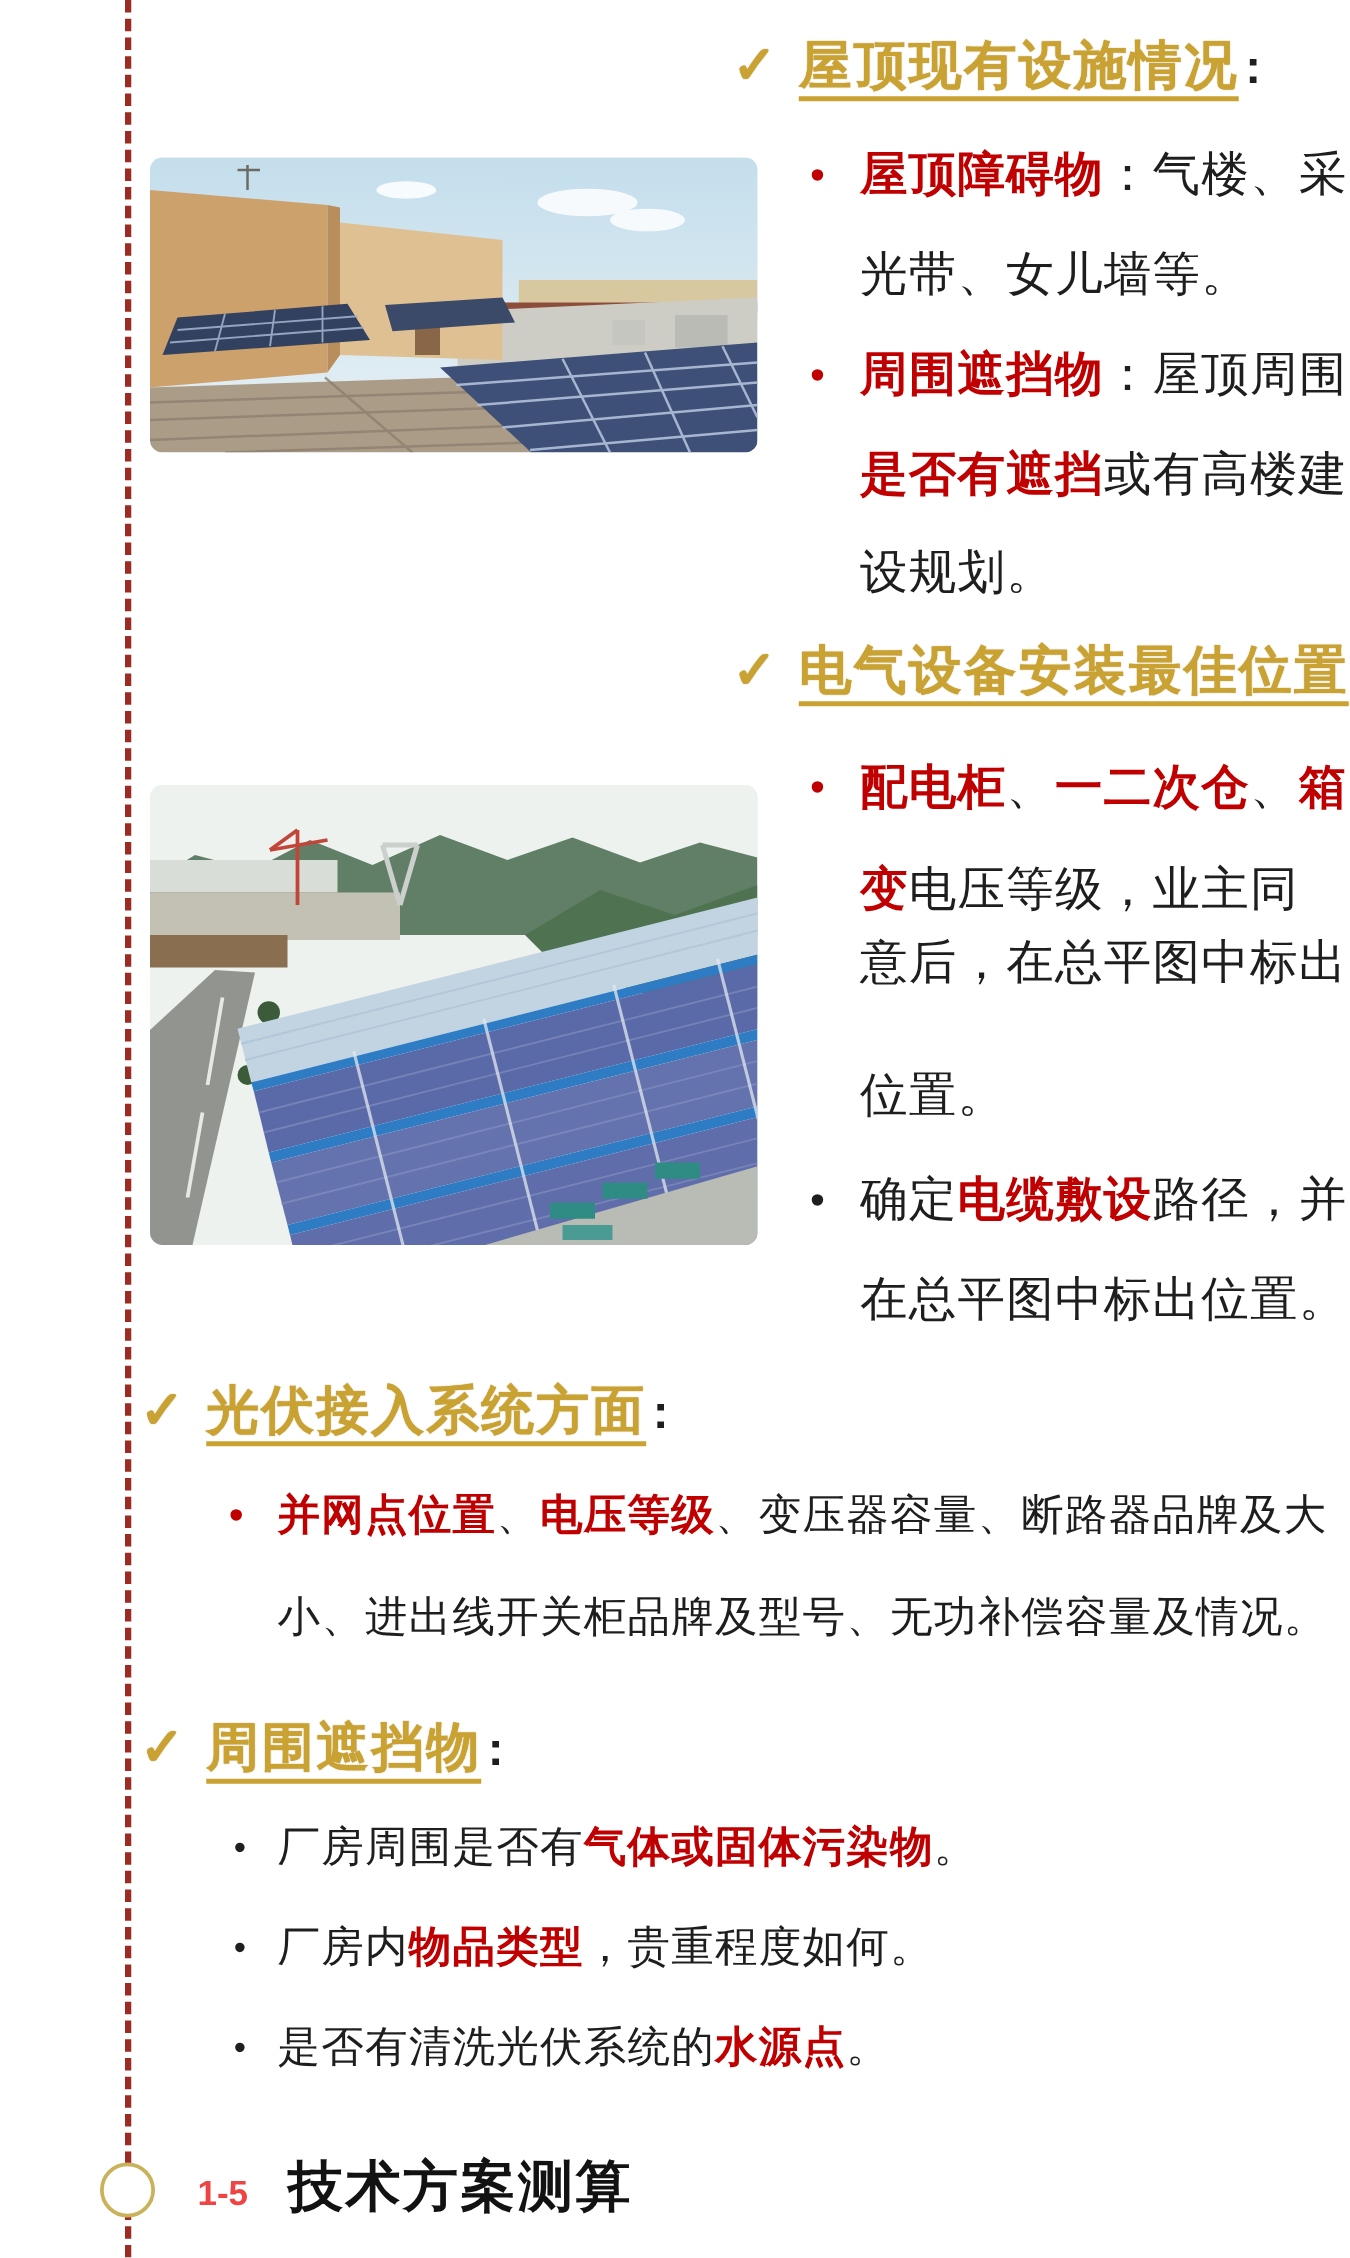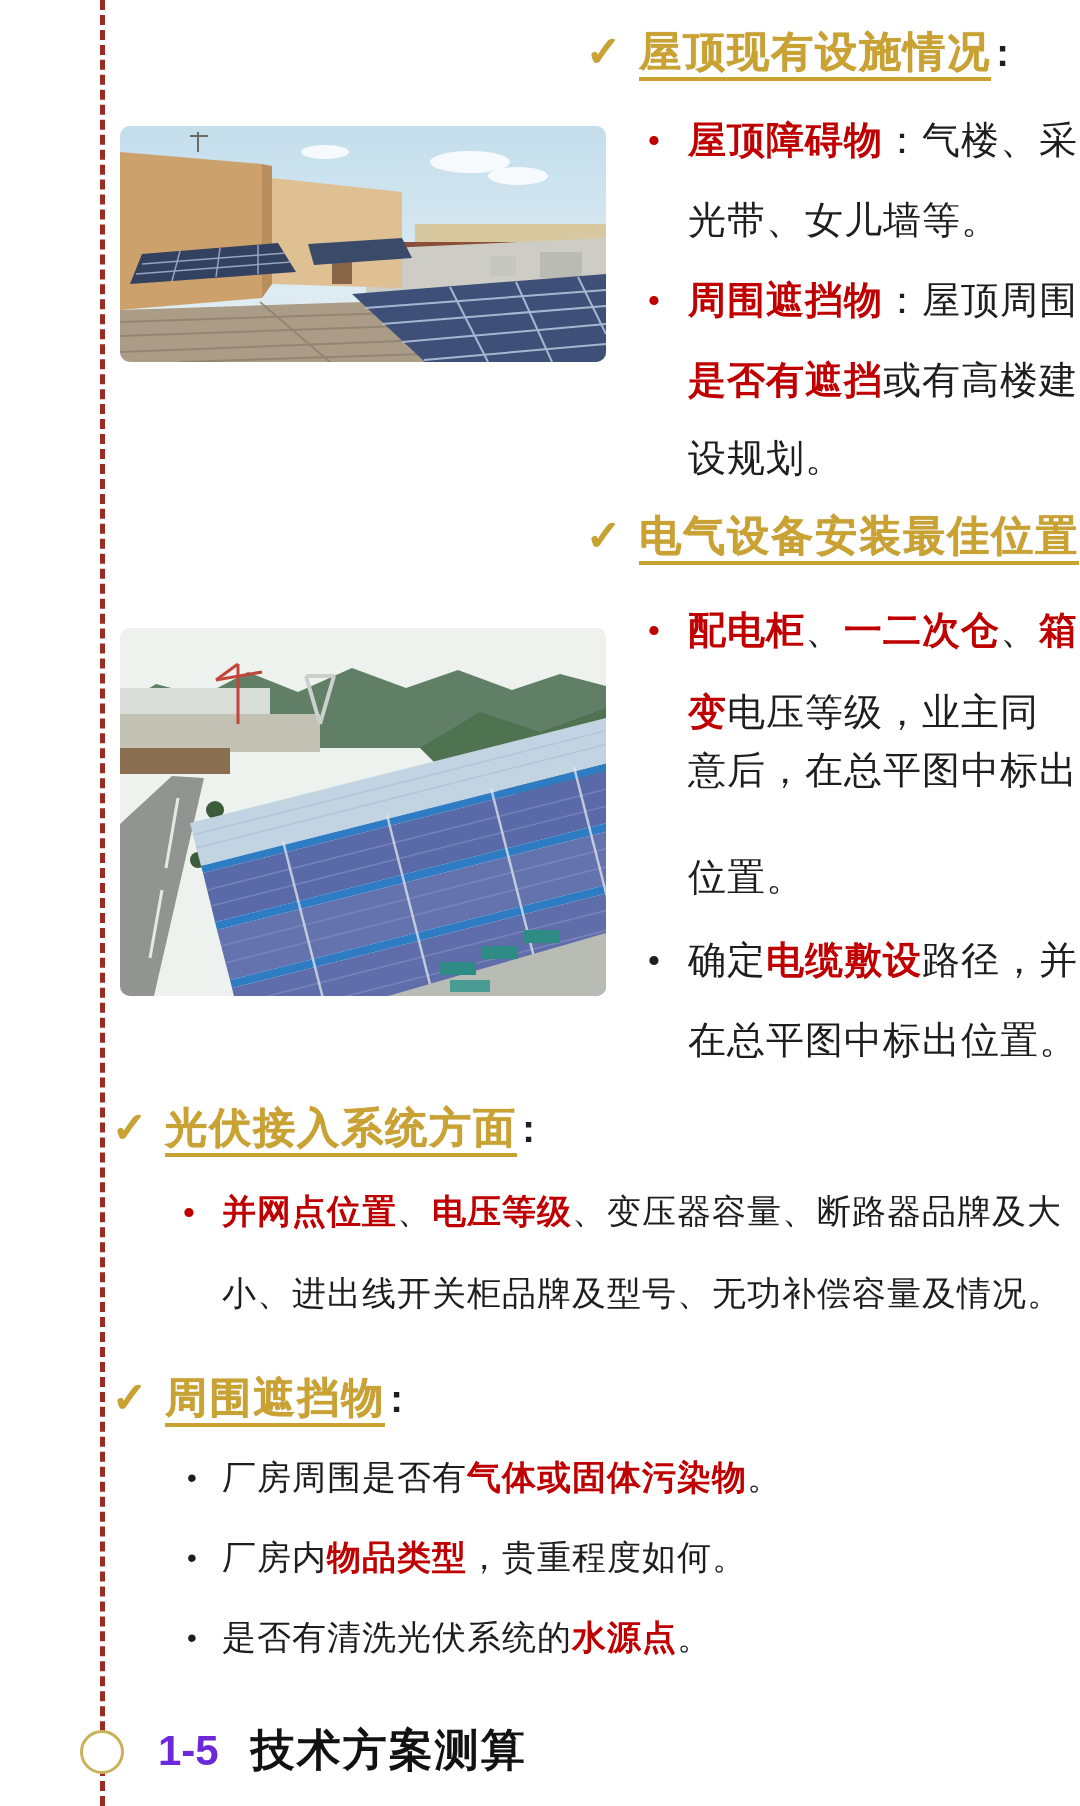--- a/index.html
+++ b/index.html
@@ -6,31 +6,31 @@
   body{
     width:1080px;height:1806px;position:relative;background:#ffffff;
     font-family:"Liberation Sans",sans-serif;overflow:hidden;color:#1e1e1e;
   }
   .vline{position:absolute;left:100px;top:0;height:1806px;width:0;
     border-left:5px dashed #9b2b23;}
   .photo{position:absolute;overflow:hidden;border-radius:10px;background:#dfe7ec;}
   .photo svg{display:block;width:100%;height:100%;}
   .line{position:absolute;height:84px;line-height:84px;white-space:nowrap;color:#1e1e1e;}
   .rc{font-size:38px;letter-spacing:1px;}
-  .wide{font-size:34px;letter-spacing:1px;font-family:Liberation Serif, serif;}
+  .wide{font-size:34px;letter-spacing:1px;}
   .red{color:#c00000;font-weight:700;margin-top:16px;}
   .dot{position:absolute;height:84px;line-height:84px;font-size:34px;color:#1e1e1e;}
   .dot.r{color:#c00000;}
   .dot.sm{font-size:28px;}
   .check{color:#c9a232;font-weight:800;font-size:42px;margin-right:18px;
     text-shadow:0 0 1px #a5841f;}
   .gtitle{color:#c9a232;font-weight:800;font-size:42px;letter-spacing:2px;
     border-bottom:4px solid #c9a232;padding-bottom:2px;text-shadow:0 0 1px #a5841f;}
   .hcolon{color:#1e1e1e;font-weight:700;font-size:38px;margin-left:5px;}
-  .footer-num{font-size:42px;font-weight:800;color:#6d28d9;}
+  .footer-num{font-size:28px;font-weight:800;color:#ef4444;}
   .footer-title{font-size:44px;font-weight:800;color:#121212;margin-left:32px;letter-spacing:2px;}
   .node{position:absolute;left:80px;top:1730px;width:38px;height:38px;border-radius:50%;
     border:3px solid #c9b25a;background:#ffffff;}
 </style>
 </head>
 <body>
 
 <div class="vline"></div>
 
 <div class="photo" style="left:120px;top:126px;width:486px;height:236px">

